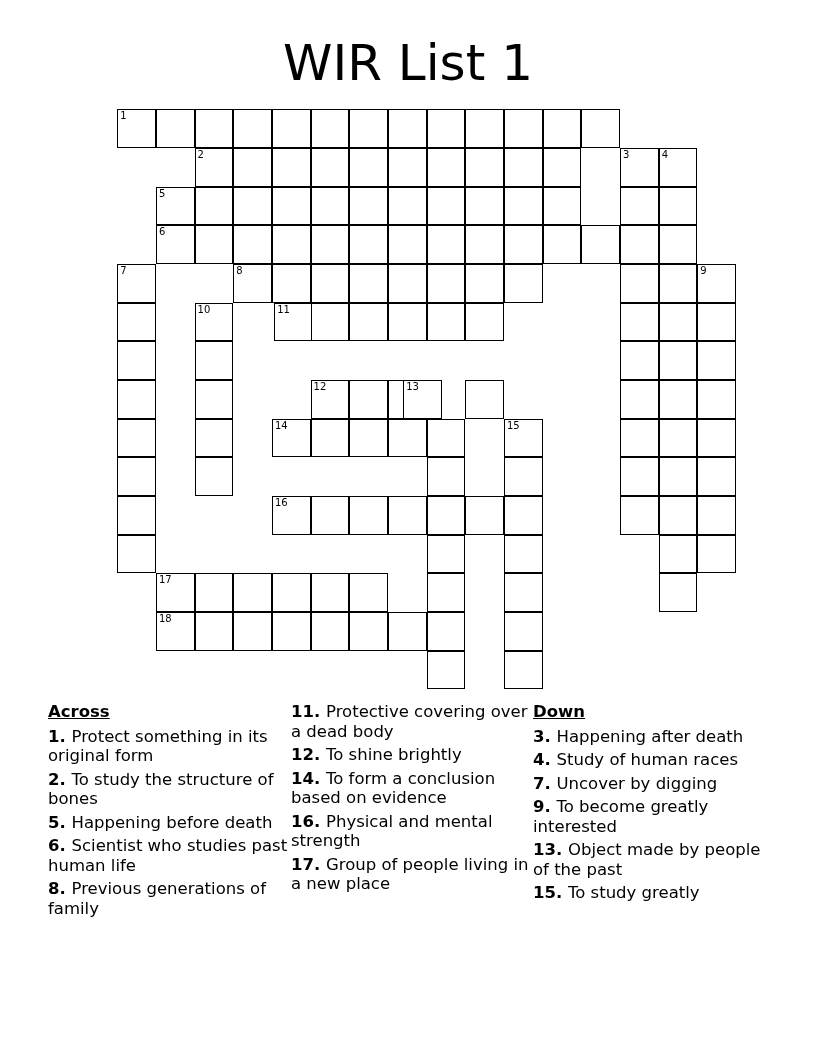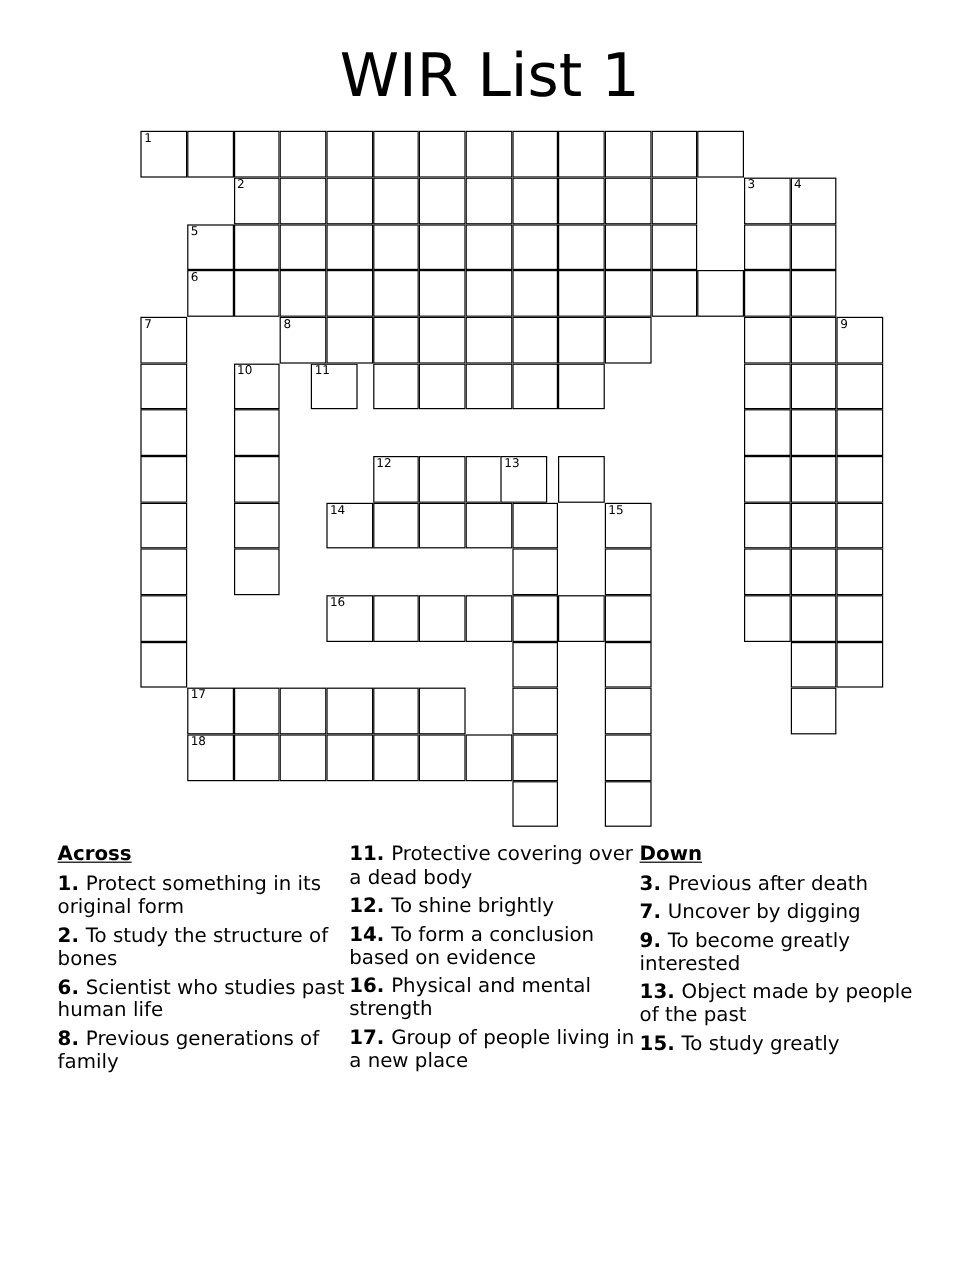--- a/index.html
+++ b/index.html
@@ -98,21 +98,21 @@
     <div class="cell" style="left: 504.7px; top: 264.68px;"></div>
     <div class="cell" style="left: 620.71px; top: 264.68px;"></div>
     <div class="cell" style="left: 659.38px; top: 264.68px;"></div>
     <div class="cell" style="left: 698.05px; top: 264.68px;">
       <span class="num">9</span>
     </div>
     <div class="cell" style="left: 118px; top: 303.35px;"></div>
     <div class="cell" style="left: 195.34px; top: 303.35px;">
       <span class="num">10</span>
     </div>
-    <div class="cell" style="left: 260px; top: 303.35px;">
+    <div class="cell" style="left: 275px; top: 303.35px;">
       <span class="num">11</span>
     </div>
     <div class="cell" style="left: 311.35px; top: 303.35px;"></div>
     <div class="cell" style="left: 350.02px; top: 303.35px;"></div>
     <div class="cell" style="left: 388.69px; top: 303.35px;"></div>
     <div class="cell" style="left: 427.36px; top: 303.35px;"></div>
     <div class="cell" style="left: 466.03px; top: 303.35px;"></div>
     <div class="cell" style="left: 620.71px; top: 303.35px;"></div>
     <div class="cell" style="left: 659.38px; top: 303.35px;"></div>
     <div class="cell" style="left: 698.05px; top: 303.35px;"></div>
@@ -121,21 +121,21 @@
     <div class="cell" style="left: 620.71px; top: 342.02px;"></div>
     <div class="cell" style="left: 659.38px; top: 342.02px;"></div>
     <div class="cell" style="left: 698.05px; top: 342.02px;"></div>
     <div class="cell" style="left: 118px; top: 380.69px;"></div>
     <div class="cell" style="left: 195.34px; top: 380.69px;"></div>
     <div class="cell" style="left: 311.35px; top: 380.69px;">
       <span class="num">12</span>
     </div>
     <div class="cell" style="left: 350.02px; top: 380.69px;"></div>
     <div class="cell" style="left: 388.69px; top: 380.69px;"></div>
-    <div class="cell" style="left: 418px; top: 380.69px;">
+    <div class="cell" style="left: 404px; top: 380.69px;">
       <span class="num">13</span>
     </div>
     <div class="cell" style="left: 466.03px; top: 380.69px;"></div>
     <div class="cell" style="left: 620.71px; top: 380.69px;"></div>
     <div class="cell" style="left: 659.38px; top: 380.69px;"></div>
     <div class="cell" style="left: 698.05px; top: 380.69px;"></div>
     <div class="cell" style="left: 118px; top: 419.36px;"></div>
     <div class="cell" style="left: 195.34px; top: 419.36px;"></div>
     <div class="cell" style="left: 272.68px; top: 419.36px;">
       <span class="num">14</span>
@@ -198,30 +198,32 @@
     <div class="cell" style="left: 427.36px; top: 612.71px;"></div>
     <div class="cell" style="left: 504.7px; top: 612.71px;"></div>
     <div class="cell" style="left: 427.36px; top: 651.38px;"></div>
     <div class="cell" style="left: 504.7px; top: 651.38px;"></div>
   </div>
 
 <div class="col" id="col1" style="left:48px; width:240px;">
   <h3>Across</h3>
 <div class="clue"><b>1. </b><span>Protect something in its original form</span></div>
     <div class="clue"><b>2. </b><span>To study the structure of bones</span></div>
+    <div class="clue"><b>5. </b><span>Happening before death</span></div>
     <div class="clue"><b>6. </b><span>Scientist who studies past human life</span></div>
     <div class="clue"><b>8. </b><span>Previous generations of family</span></div>
   </div>
 <div class="col" id="col2" style="left:291px; width:240px; top:702px;">
     <div class="clue"><b>11. </b><span>Protective covering over a dead body</span></div>
     <div class="clue"><b>12. </b><span>To shine brightly</span></div>
     <div class="clue"><b>14. </b><span>To form a conclusion based on evidence</span></div>
     <div class="clue"><b>16. </b><span>Physical and mental strength</span></div>
     <div class="clue"><b>17. </b><span>Group of people living in a new place</span></div>
   </div>
 <div class="col" id="col3" style="left:533px; width:240px;">
   <h3>Down</h3>
-<div class="clue"><b>3. </b><span>Previous after death</span></div>
+<div class="clue"><b>3. </b><span>Happening after death</span></div>
+    <div class="clue"><b>4. </b><span>Study of human races</span></div>
     <div class="clue"><b>7. </b><span>Uncover by digging</span></div>
     <div class="clue"><b>9. </b><span>To become greatly interested</span></div>
     <div class="clue"><b>13. </b><span>Object made by people of the past</span></div>
     <div class="clue"><b>15. </b><span>To study greatly</span></div>
   </div>
 
 </body></html>

